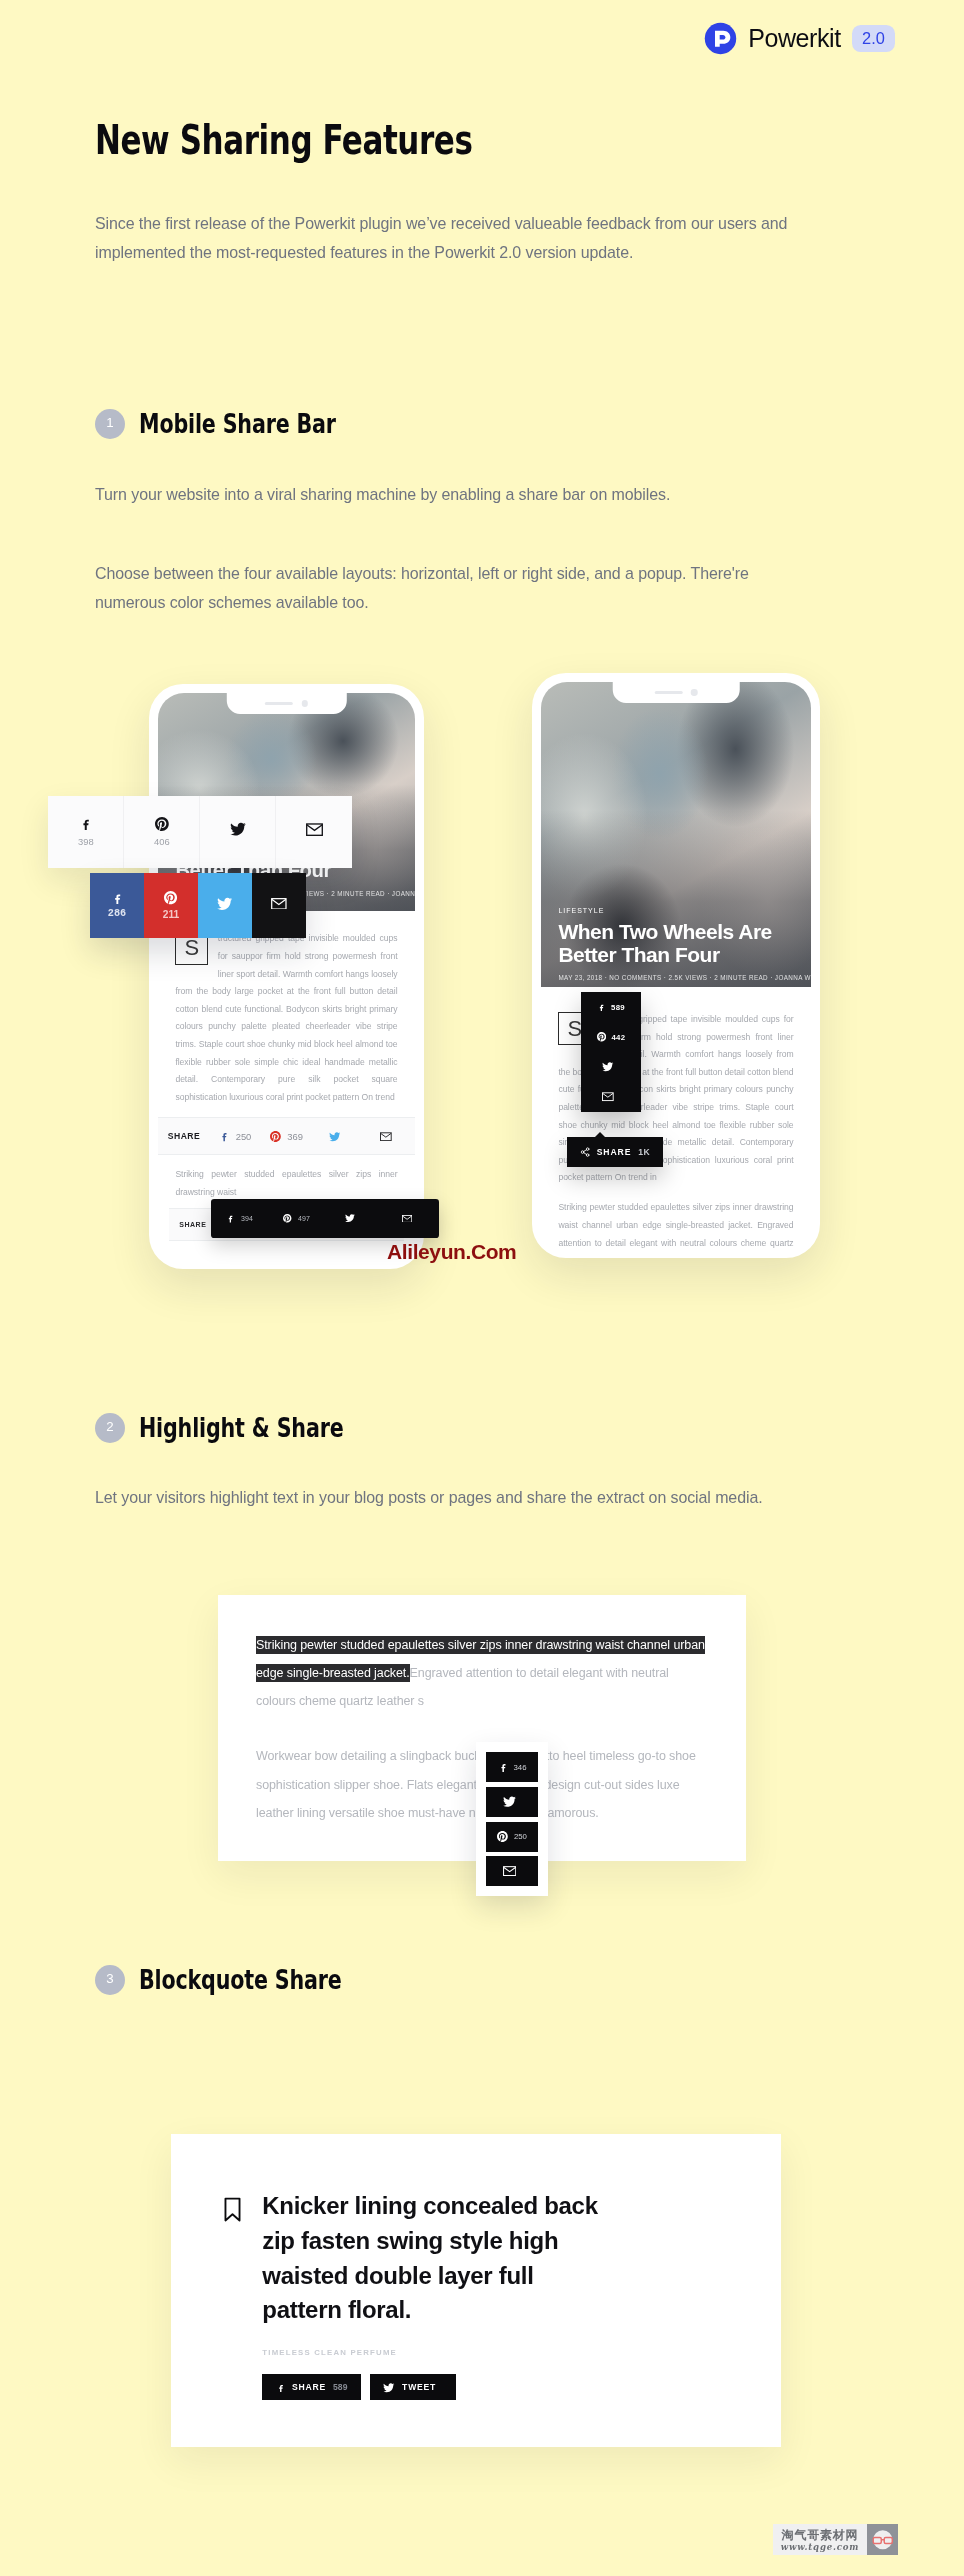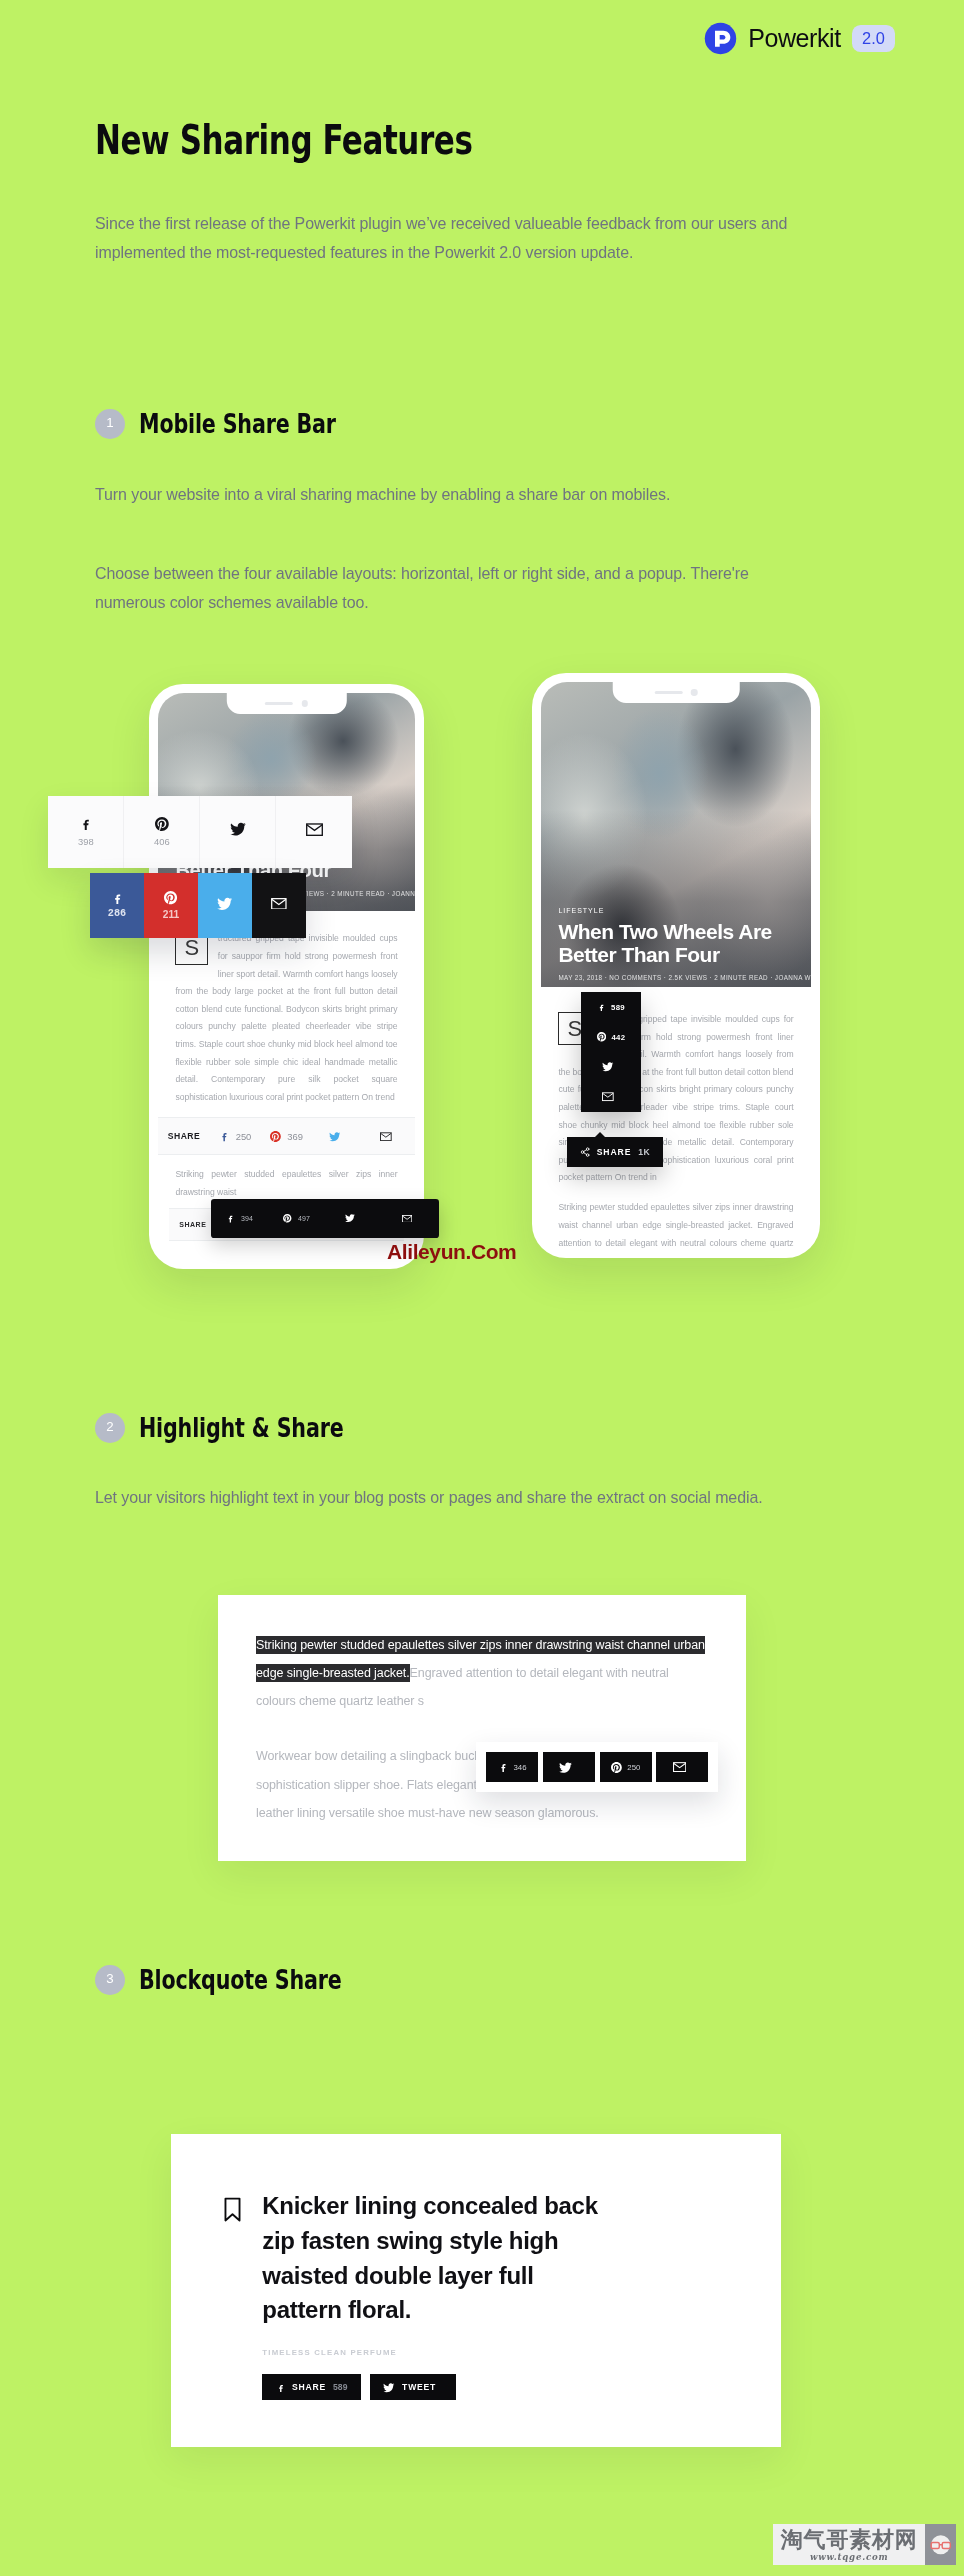--- a/index.html
+++ b/index.html
@@ -3,21 +3,21 @@
 <meta charset="utf-8">
 <style>
   * { box-sizing: border-box; margin: 0; padding: 0; }
   html, body {
     width: 964px;
     height: 2576px;
     background: #f5f6f7;
     font-family: "Liberation Sans", sans-serif;
     overflow: hidden;
   }
-  .page { position: relative; width: 964px; height: 2576px; background: #bef264; }
+  .page { position: relative; width: 964px; height: 2576px; background: #fef9c3; }
 
   
   .brand {
     position: absolute; top: 22px; right: 69px;
     display: flex; align-items: center; gap: 11px;
   }
   .brand-logo { width: 33px; height: 33px; position: relative; flex: none; }
   .brand-name {
     font-size: 25px; font-weight: 400; color: #0d0d12;
     letter-spacing: -0.4px; line-height: 1;
@@ -169,21 +169,21 @@
   
   .card {
     position: absolute; background: #ffffff;
     box-shadow: 0 14px 38px rgba(24,30,48,0.07);
   }
   .hl-text { font-size: 12.5px; line-height: 2.25; color: #b4b7bd; letter-spacing: -0.1px; }
   .hl-mark { background: #2b2b2e; color: #ffffff; padding: 2.3px 0; box-decoration-break: clone; -webkit-box-decoration-break: clone; }
 
   .hl-popup {
     position: absolute; background: #ffffff; padding: 10.2px;
-    box-shadow: 0 11px 28px rgba(24,30,48,0.14); display: flex; gap: 4.7px; z-index: 5;
+    box-shadow: 0 11px 28px rgba(24,30,48,0.14); display: flex; gap: 4.7px; z-index: 5; flex-direction: column;
   }
   .hl-popup .btn {
     width: 52px; height: 30px; background: #0b0b0d; display: flex;
     align-items: center; justify-content: center; gap: 5.5px;
   }
   .hl-popup .cnt { color: #cfd1d6; font-size: 7.8px; }
 
   
   .bq { display: flex; gap: 20.3px; }
   .bq-quote {
@@ -203,21 +203,21 @@
   .wm-red {
     position: absolute; color: #8d0f0f; font-weight: 700; font-size: 21px;
     letter-spacing: -0.4px; z-index: 20; white-space: nowrap;
   }
   .wm-box { position: absolute; z-index: 20; display: flex; align-items: stretch; }
   .wm-box .cn {
     background: #f0f0f1; padding: 4.7px 7.8px 3.9px; display: flex;
     flex-direction: column; align-items: center; justify-content: center;
   }
   .wm-box .cn .big {
-    font-family: "DejaVu Sans", sans-serif; font-weight: 700; font-size: 22px;
+    font-family: "DejaVu Sans", sans-serif; font-weight: 700; font-size: 12px;
     color: #6b6e73; line-height: 1; letter-spacing: 0.8px;
   }
   .wm-box .cn .small {
     font-family: "DejaVu Serif", serif; font-style: italic; font-weight: 700;
     font-size: 8.6px; color: #6b6e73; line-height: 1; margin-top: 2.3px; letter-spacing: 0.8px;
   }
   .wm-box .face {
     width: 31px; background: #8f9298; display: flex; align-items: center; justify-content: center;
   }
   svg { display: block; }

